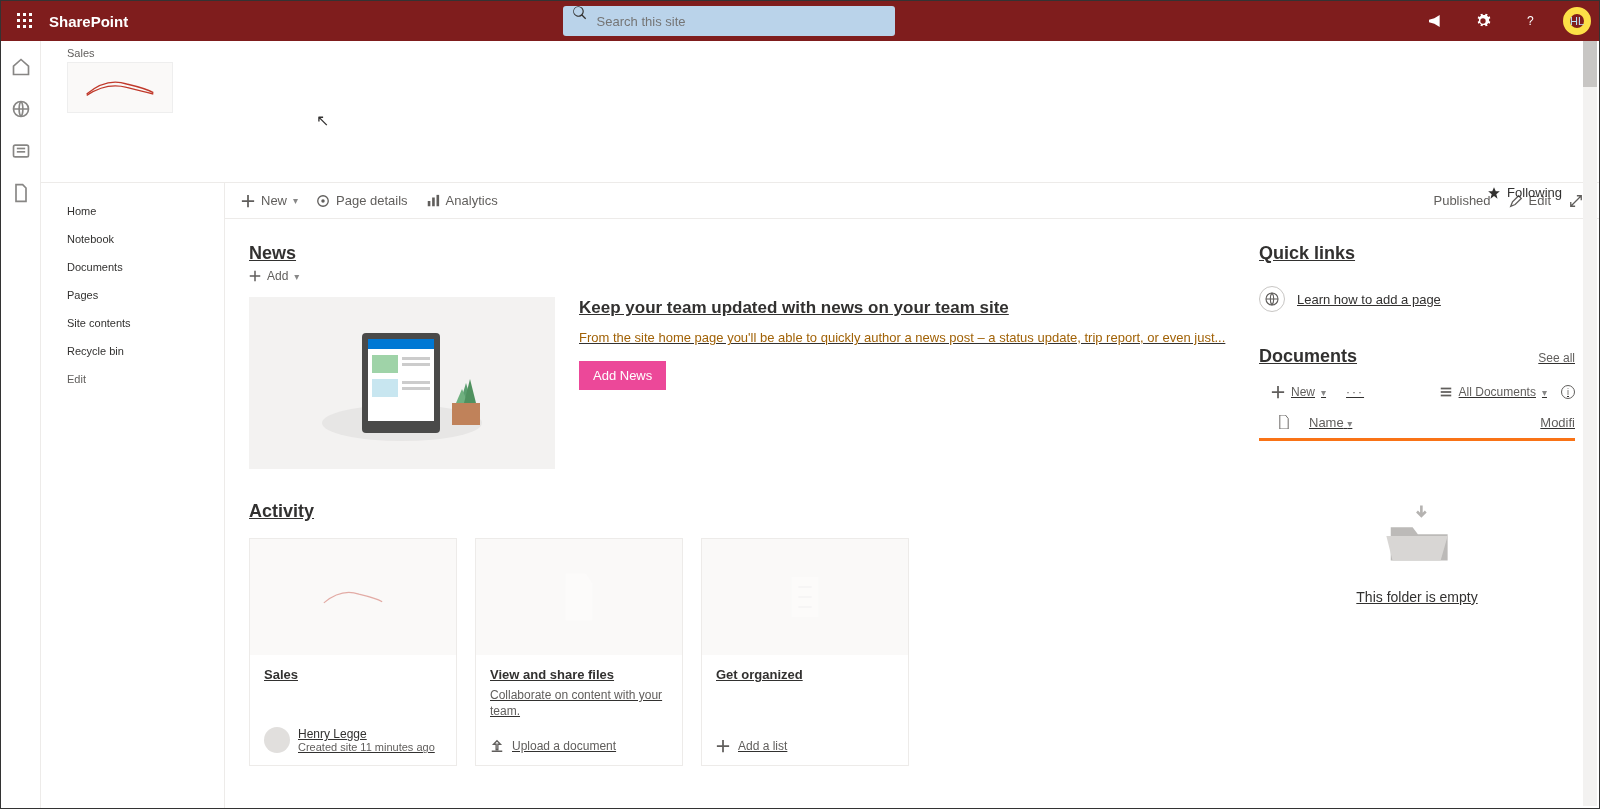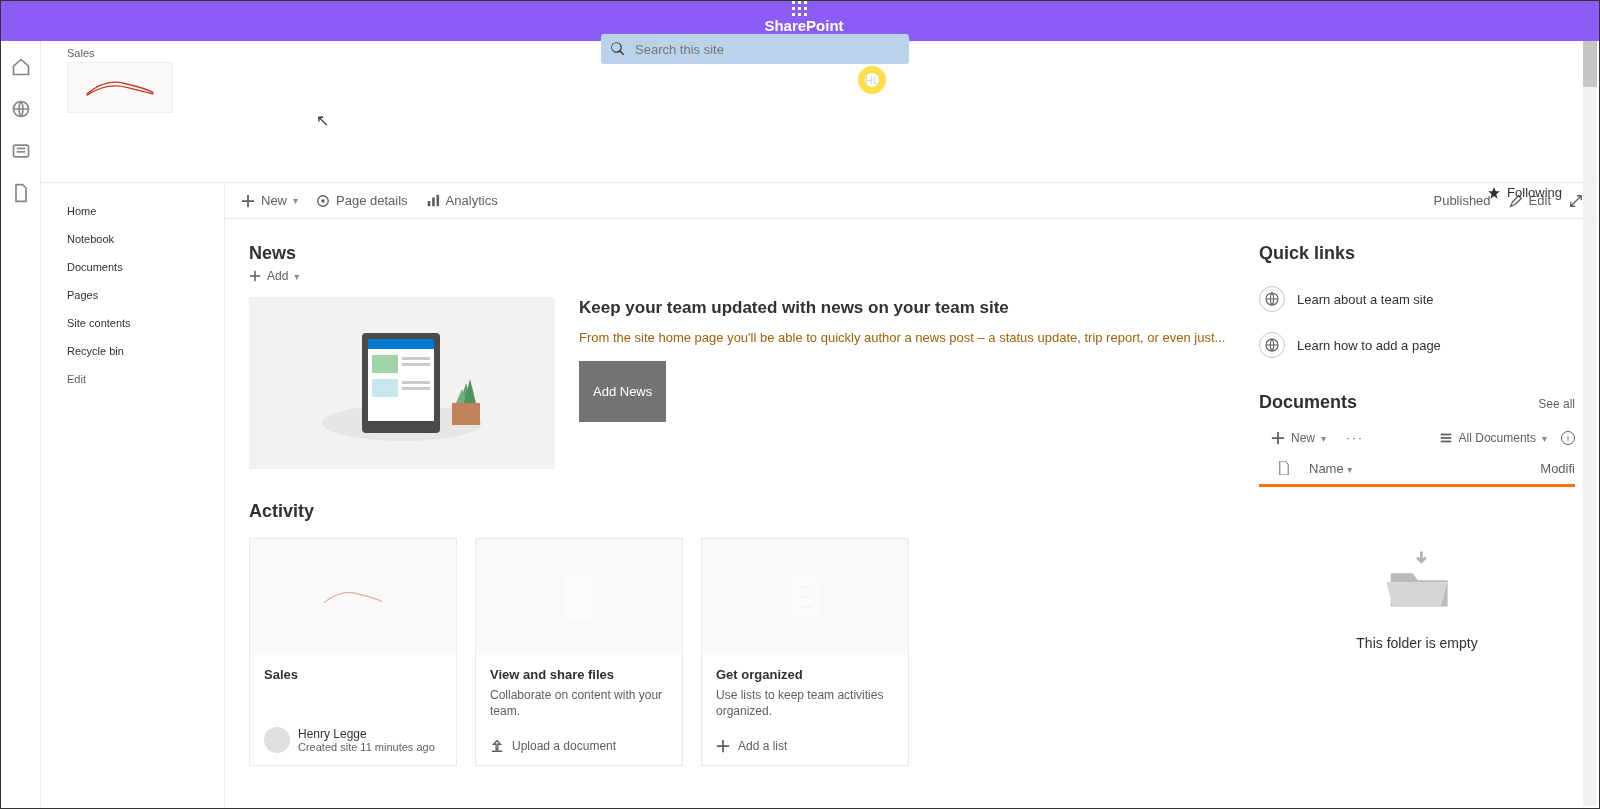--- a/index.html
+++ b/index.html
@@ -1,24 +1,24 @@
 <!DOCTYPE html>
 <html><head>
 <meta charset="utf-8">
 <style>
 * { box-sizing: border-box; margin: 0; padding: 0; font-family: "Segoe UI", Arial, sans-serif; }
 body { background: #fff; width: 1600px; height: 809px; overflow: hidden; color: #323130; border: 1px solid #333; position: relative; }
 
 
-.topbar { height: 40px; background: #8b5cf6; display: flex; align-items: center; color: #fff; padding: 0 8px; flex-direction: column; }
+.topbar { height: 40px; background: #7f1d1d; display: flex; align-items: center; color: #fff; padding: 0 8px; }
 .waffle { width: 32px; height: 32px; display: flex; align-items: center; justify-content: center; cursor: pointer; }
 .waffle svg { fill: #fff; }
 .brand { font-size: 15px; font-weight: 600; margin-left: 8px; }
 .search-wrap { flex: 1; display: flex; justify-content: center; }
-.search-box { width: 308px; height: 30px; background: #bad3ea; border-radius: 3px; display: flex; align-items: center; padding: 0 10px; margin-left: -90px; }
+.search-box { width: 332px; height: 30px; background: #bad3ea; border-radius: 3px; display: flex; padding: 0 10px; margin-left: -90px; }
 .search-box svg { width: 14px; height: 14px; fill: #323130; }
 .search-box input { border: none; background: transparent; outline: none; margin-left: 10px; font-size: 13px; color: #323130; flex: 1; }
 .topbar-right { display: flex; align-items: center; gap: 16px; }
 .topbar-right .ticon { width: 32px; height: 32px; display: flex; align-items: center; justify-content: center; cursor: pointer; }
 .topbar-right svg { fill: #fff; }
 .avatar-circle { width: 28px; height: 28px; border: 7px solid #fde047; border-radius: 50%; display: flex; align-items: center; justify-content: center; font-size: 11px; color: #bbe0f5; }
 
 
 .app { display: flex; height: calc(100% - 40px); border-radius: 21px; }
 
@@ -49,34 +49,34 @@
 
 
 .cmdbar { height: 36px; border-bottom: 1px solid #edebe9; display: flex; align-items: center; padding: 0 16px; gap: 18px; font-size: 13px; color: #605e5c; }
 .cmd { display: flex; align-items: center; gap: 6px; cursor: pointer; }
 .cmd svg { width: 14px; height: 14px; fill: #605e5c; }
 .cmdbar .spacer { flex: 1; }
 .pub { color: #605e5c; }
 .chev { font-size: 10px; color: #888; }
 
 
-.content { flex: 1; display: flex; padding: 24px 24px 0 24px; gap: 24px; overflow-y: auto; }
+.content { flex: 1; display: flex; padding: 24px 24px 0 24px; gap: 24px; overflow-y: auto; text-decoration: underline; }
 .colL { flex: 1 1 auto; min-width: 0; }
 .colR { width: 316px; }
 
 
 h2 { font-size: 18px; font-weight: 600; margin-bottom: 4px; }
 .addbtn { display: inline-flex; align-items: center; gap: 6px; font-size: 12px; color: #605e5c; cursor: pointer; margin-bottom: 14px; }
 .addbtn svg { width: 12px; height: 12px; fill: #605e5c; }
 .news-row { display: flex; gap: 24px; margin-bottom: 32px; }
 .news-img { width: 306px; height: 172px; background: #f3f2f1; display: flex; align-items: center; justify-content: center; }
 .news-text { flex: 1; }
 .news-text h3 { font-size: 17px; font-weight: 600; line-height: 1.3; margin-bottom: 10px; }
 .news-text p { font-size: 13px; color: #a16207; margin-bottom: 14px; line-height: 1.4; }
-.btn-purple { background: #737373; color: #fff; border: none; padding: 23px 14px; font-size: 13px; cursor: pointer; }
+.btn-purple { background: #ec4899; color: #fff; border: none; padding: 7px 14px; font-size: 13px; cursor: pointer; }
 
 
 .activity-row { display: flex; gap: 18px; margin-top: 16px; }
 .card { width: 208px; border: 1px solid #edebe9; display: flex; flex-direction: column; }
 .card-thumb { height: 116px; background: #faf9f8; display: flex; align-items: center; justify-content: center; }
 .card-thumb svg { opacity: .4; }
 .card-body { padding: 12px 14px; flex: 1; display: flex; flex-direction: column; }
 .card-title { font-size: 13px; font-weight: 600; margin-bottom: 6px; }
 .card-desc { font-size: 12px; color: #605e5c; line-height: 1.3; flex: 1; }
 .card-foot { padding: 8px 14px 12px 14px; display: flex; align-items: center; gap: 8px; font-size: 12px; color: #605e5c; cursor: pointer; }
@@ -331,44 +331,34 @@
                 <div class="card-thumb">
                   <svg width="40" height="48" viewBox="0 0 24 28">
                       <rect x="4" y="2" width="16" height="24" fill="#fff"></rect>
                       <line x1="8" y1="8" x2="16" y2="8" stroke="#eee"></line>
                       <line x1="8" y1="14" x2="16" y2="14" stroke="#eee"></line>
                       <line x1="8" y1="20" x2="16" y2="20" stroke="#eee"></line>
                     </svg>
                 </div>
                 <div class="card-body">
                   <div class="card-title">Get organized</div>
-                  <div class="card-desc">Use lists to keep team activities organized.</div>
                 </div>
                 <div class="card-foot">
                   <svg viewBox="0 0 16 16">
                       <path d="M7 1h2v6h6v2H9v6H7V9H1V7h6z"></path>
                     </svg>
                   <span>Add a list</span>
                 </div>
               </div>
             </div>
           </div>
 
           <div class="colR">
             <h2>Quick links</h2>
             <div style="height:8px"></div>
-            <div class="ql-item">
-              <div class="ql-circle">
-                  <svg viewBox="0 0 24 24">
-                    <circle cx="12" cy="12" r="8"></circle>
-                    <path d="M4 12h16M12 4c3 3 3 13 0 16M12 4c-3 3-3 13 0 16"></path>
-                  </svg>
-                </div>
-              <span>Learn about a team site</span>
-            </div>
             <div class="ql-item">
               <div class="ql-circle">
                   <svg viewBox="0 0 24 24">
                     <circle cx="12" cy="12" r="8"></circle>
                     <path d="M4 12h16M12 4c3 3 3 13 0 16M12 4c-3 3-3 13 0 16"></path>
                   </svg>
                 </div>
               <span>Learn how to add a page</span>
             </div>
 

